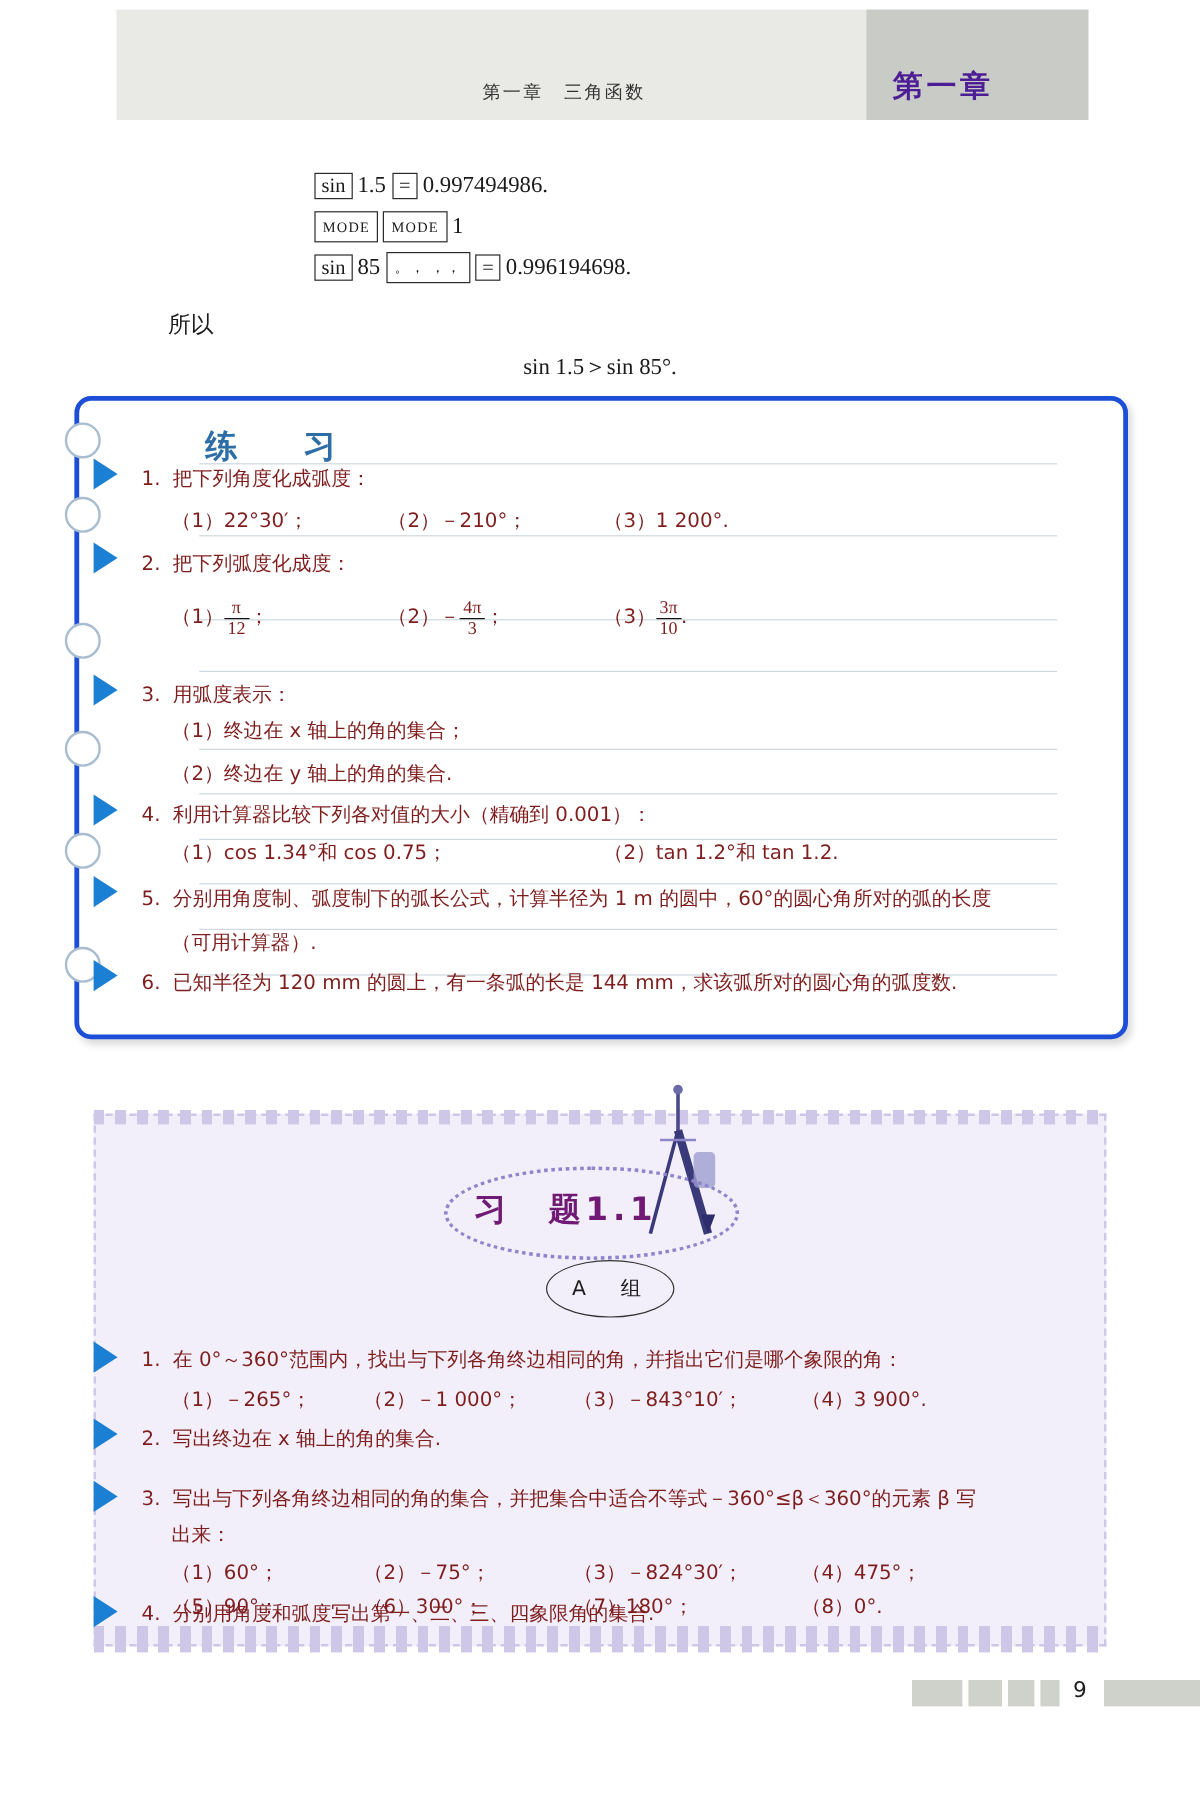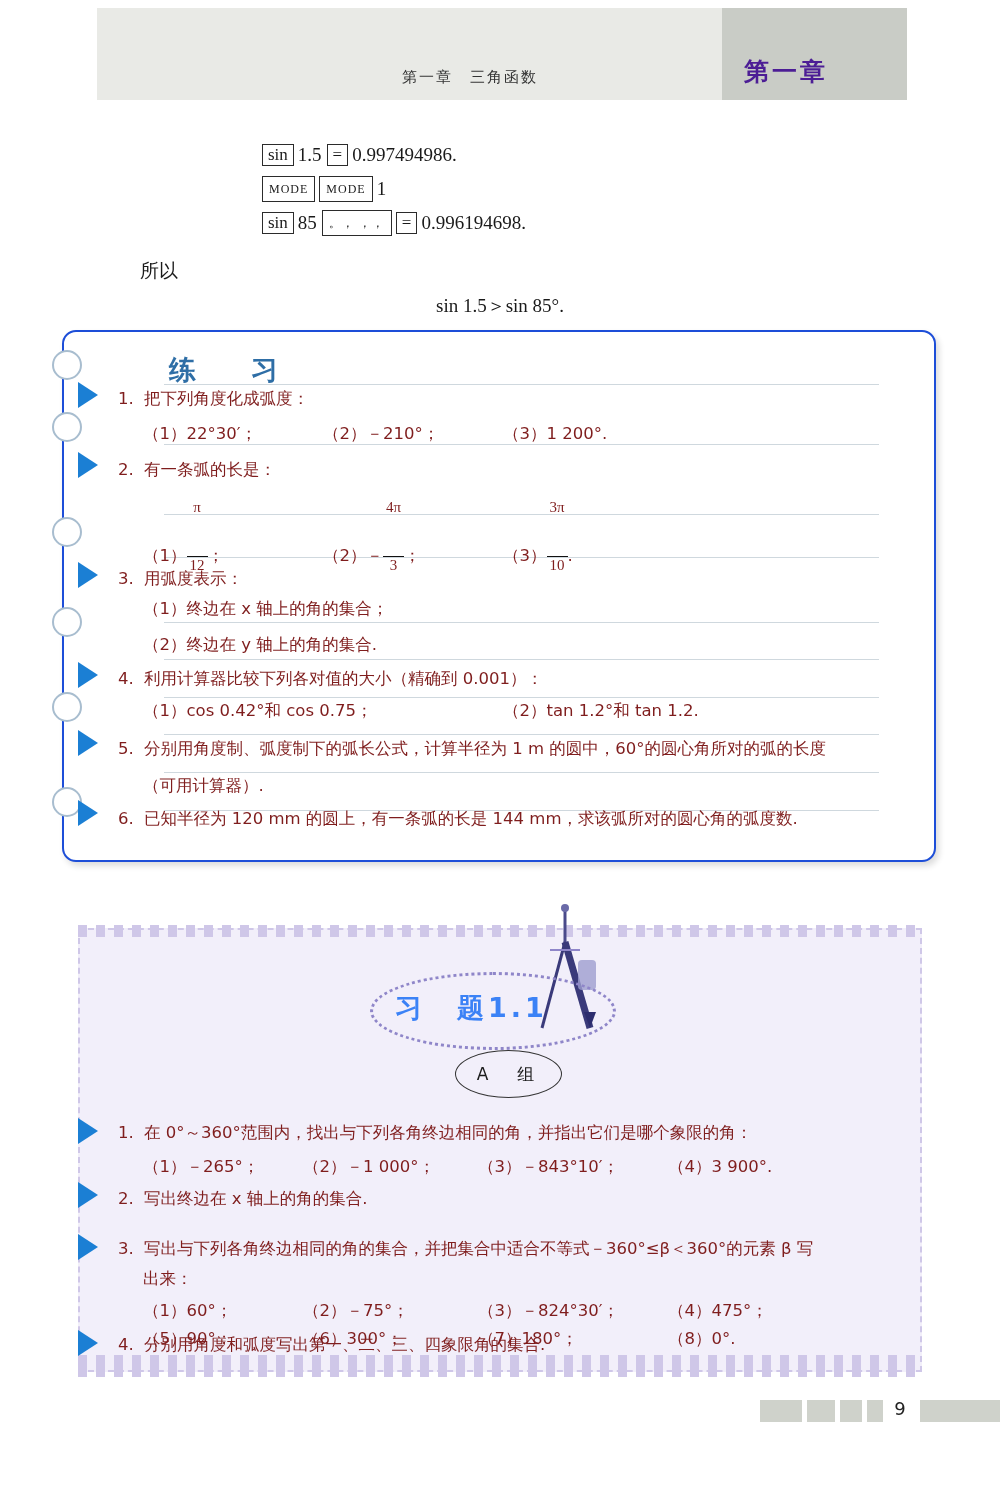--- a/index.html
+++ b/index.html
@@ -46,21 +46,21 @@
   }
   .key.small{font-size:12px;padding:2px 6px;letter-spacing:1px;}
   .calc-text{margin-right:5px;}
 
   .suoyi{position:absolute;left:140px;top:258px;font-size:19px;font-family:"DejaVu Sans",sans-serif;}
   .center-eq{position:absolute;left:0;top:293px;width:1000px;text-align:center;font-size:19px;}
 
   
   .xlbox{
     position:absolute;left:62px;top:330px;width:870px;height:528px;
-    border:2px solid #1d4ed8;border-radius:14px;background:#ffffff;
+    border:4px solid #1d4ed8;border-radius:14px;background:#ffffff;
     box-shadow:3px 4px 6px rgba(0,0,0,.14);
   }
   .xlbox .spiral{
     position:absolute;left:-12px;width:26px;height:26px;border:2px solid #a8bdcf;
     border-radius:50%;background:#fff;
   }
   .xl-title{
     position:absolute;left:105px;top:20px;
     font-family:"DejaVu Sans", sans-serif;
     font-size:27px;font-weight:bold;color:#2e6ea6;letter-spacing:14px;
@@ -69,39 +69,39 @@
   .arrow{
     position:absolute;width:0;height:0;
     border-top:13px solid transparent;border-bottom:13px solid transparent;
     border-left:20px solid #1b7fd4;
   }
   .item{position:absolute;font-size:16.5px;font-family:"DejaVu Sans", sans-serif;color:#7f1d1d;}
   .sub{position:absolute;font-size:16.5px;font-family:"DejaVu Sans", sans-serif;color:#7f1d1d;}
 
   .frac{display:inline-block;text-align:center;vertical-align:-0.55em;font-family:"Liberation Serif",serif;}
   .frac .num{display:block;font-size:15px;line-height:15px;padding:0 3px;}
-  .frac .den{display:block;font-size:15px;line-height:17px;border-top:1px solid #111;padding:0 3px;margin-top:41px;}
+  .frac .den{display:block;font-size:15px;line-height:17px;border-top:1px solid #111;padding:0 3px;}
 
   
   .xtbox{
     position:absolute;left:78px;top:928px;width:840px;height:440px;
     background:#f2effa;
     border:2px dashed #cfc7e8;
   }
   .xt-dashed-top{
     position:absolute;left:78px;top:925px;width:840px;height:12px;
     background:repeating-linear-gradient(to right,#cfc7e8 0 9px,transparent 9px 18px);
   }
   .xt-dashed-bottom{
     position:absolute;left:78px;top:1355px;width:840px;height:22px;
     background:repeating-linear-gradient(to right,#cfc7e8 0 9px,transparent 9px 18px);
   }
   .xt-title{
     position:absolute;left:395px;top:990px;
-    font-family:"DejaVu Sans", sans-serif;font-size:27px;font-weight:bold;color:#3b82f6;
+    font-family:"DejaVu Sans", sans-serif;font-size:27px;font-weight:bold;color:#701a75;
     letter-spacing:4px;
   }
   .ellipse{
     position:absolute;left:370px;top:972px;width:240px;height:72px;
     border:3px dotted #8f86c9;border-radius:50%;
   }
   .agroup{
     position:absolute;left:455px;top:1050px;width:105px;height:46px;
     border:1.5px solid #333;border-radius:50%;
     font-family:"DejaVu Sans",sans-serif;font-size:17px;
@@ -185,21 +185,21 @@
 <div class="item" style="left:118px;top:388px;">
   <span style="margin-right: 5px;">1.</span>
   <span>把下列角度化成弧度：</span>
 </div>
 <div class="sub" style="left:143px;top:423px;">（1）22°30′；</div>
 <div class="sub" style="left:323px;top:423px;">（2）－210°；</div>
 <div class="sub" style="left:503px;top:423px;">（3）1 200°.</div>
 
 <div class="item" style="left:118px;top:459px;">
   <span style="margin-right: 5px;">2.</span>
-  <span>有一条弧的长是：</span>
+  <span>把下列弧度化成度：</span>
 </div>
 <div class="sub" style="left:143px;top:500px;">
   （1）<span class="frac"><span class="num">π</span><span class="den">12</span></span>；
 </div>
 <div class="sub" style="left:323px;top:500px;">
   （2）－<span class="frac"><span class="num">4π</span><span class="den">3</span></span>；
 </div>
 <div class="sub" style="left:503px;top:500px;">
   （3）<span class="frac"><span class="num">3π</span><span class="den">10</span></span>.
 </div>
@@ -208,21 +208,21 @@
   <span style="margin-right: 5px;">3.</span>
   <span>用弧度表示：</span>
 </div>
 <div class="sub" style="left:143px;top:598px;">（1）终边在 x 轴上的角的集合；</div>
 <div class="sub" style="left:143px;top:634px;">（2）终边在 y 轴上的角的集合.</div>
 
 <div class="item" style="left:118px;top:668px;">
   <span style="margin-right: 5px;">4.</span>
   <span>利用计算器比较下列各对值的大小（精确到 0.001）：</span>
 </div>
-<div class="sub" style="left:143px;top:700px;">（1）cos 0.42°和 cos 0.75；</div>
+<div class="sub" style="left:143px;top:700px;">（1）cos 1.34°和 cos 0.75；</div>
 <div class="sub" style="left:503px;top:700px;">（2）tan 1.2°和 tan 1.2.</div>
 
 <div class="item" style="left:118px;top:738px;">
   <span style="margin-right: 5px;">5.</span>
   <span>分别用角度制、弧度制下的弧长公式，计算半径为 1 m 的圆中，60°的圆心角所对的弧的长度</span>
 </div>
 <div class="sub" style="left:143px;top:775px;">（可用计算器）.</div>
 
 <div class="item" style="left:118px;top:808px;">
   <span style="margin-right: 5px;">6.</span>

